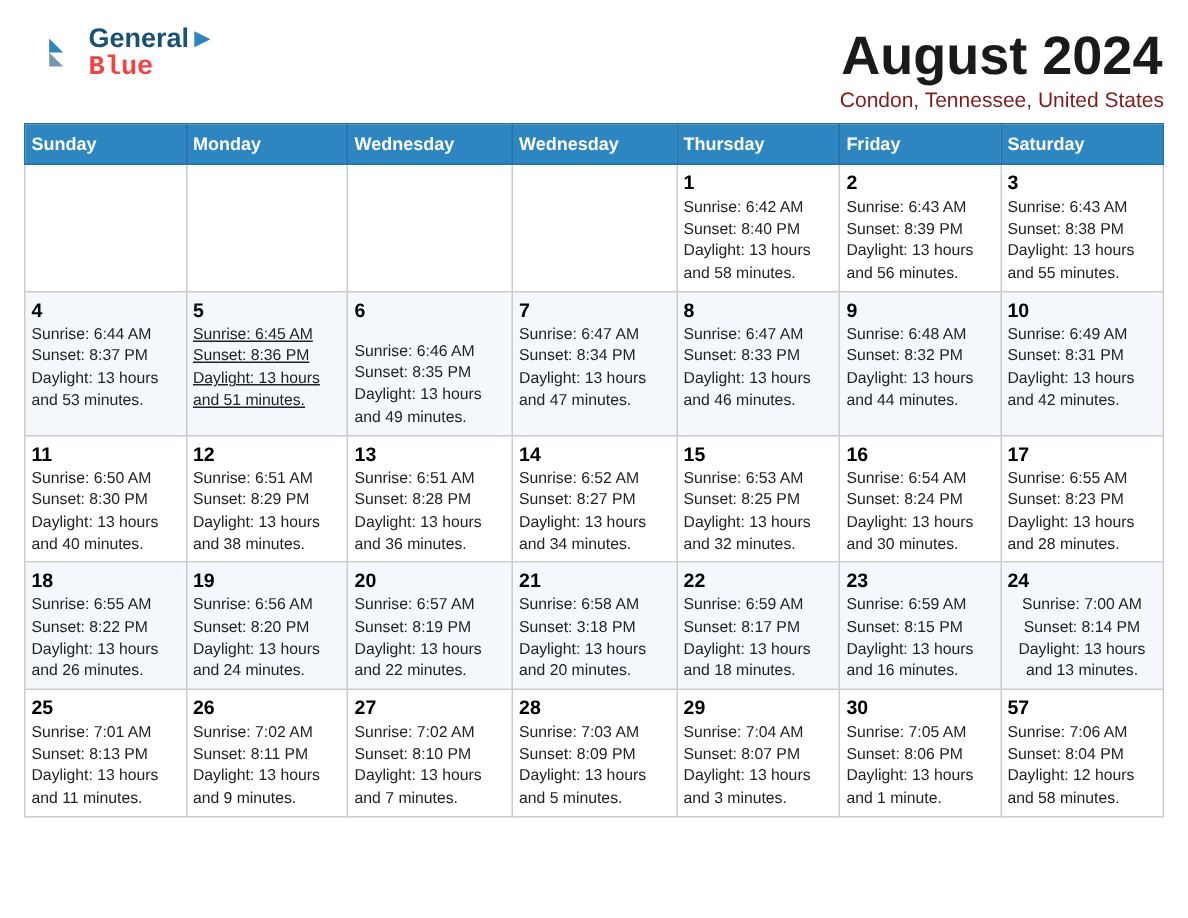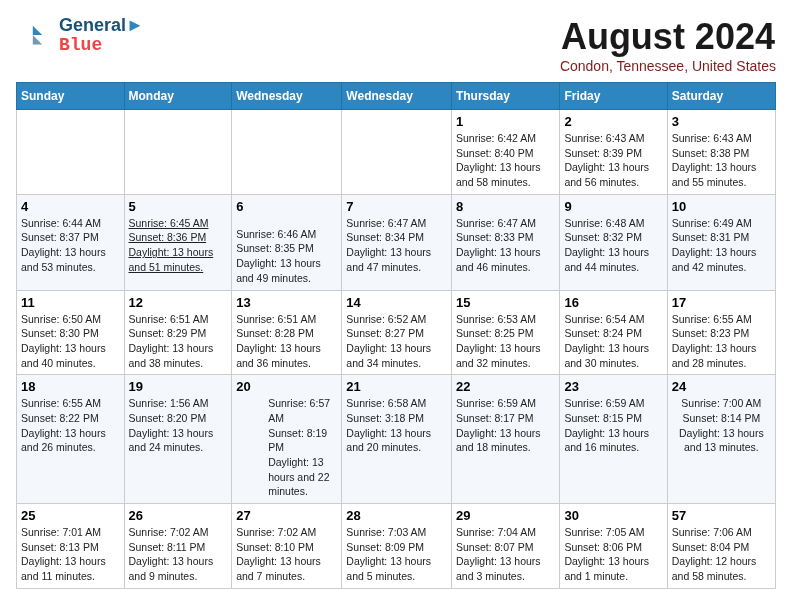--- a/index.html
+++ b/index.html
@@ -237,27 +237,27 @@
       </tr>
       <tr>
         <td>
           <div class="date-num">18</div>
           <div class="cell-content" style="white-space: pre-line;">Sunrise: 6:55 AM
 Sunset: 8:22 PM
 Daylight: 13 hours and 26 minutes.</div>
         </td>
         <td>
           <div class="date-num">19</div>
-          <div class="cell-content" style="white-space: pre-line;">Sunrise: 1:56 AM
+          <div class="cell-content" style="white-space: pre-line;">Sunrise: 6:56 AM
 Sunset: 8:20 PM
 Daylight: 13 hours and 24 minutes.</div>
         </td>
         <td>
           <div class="date-num">20</div>
-          <div class="cell-content" style="white-space: pre-line; margin-left: 32px;">Sunrise: 6:57 AM
+          <div class="cell-content" style="white-space: pre-line;">Sunrise: 6:57 AM
 Sunset: 8:19 PM
 Daylight: 13 hours and 22 minutes.</div>
         </td>
         <td>
           <div class="date-num">21</div>
           <div class="cell-content" style="white-space: pre-line;">Sunrise: 6:58 AM
 Sunset: 3:18 PM
 Daylight: 13 hours and 20 minutes.</div>
         </td>
         <td>

